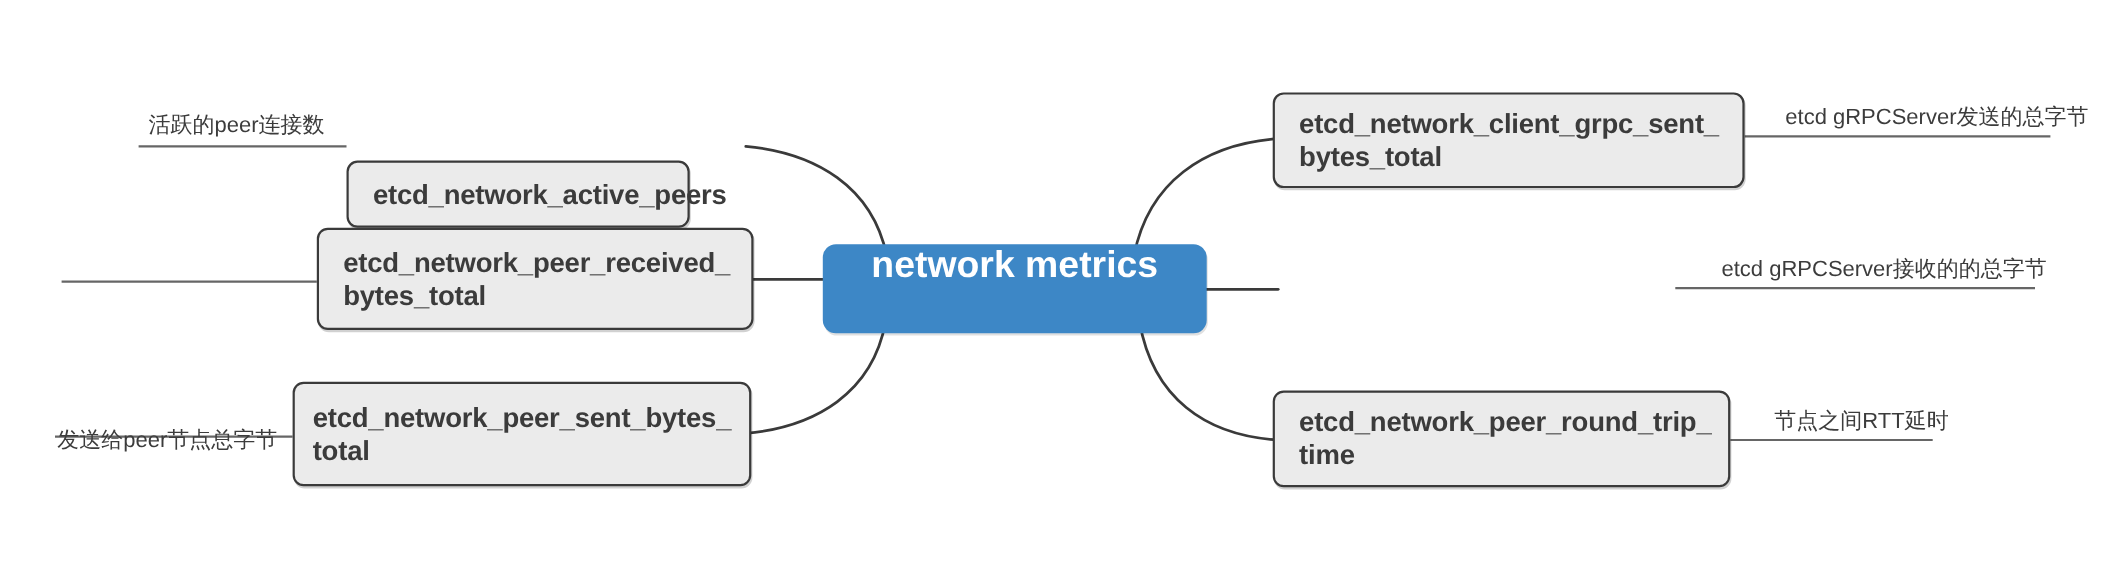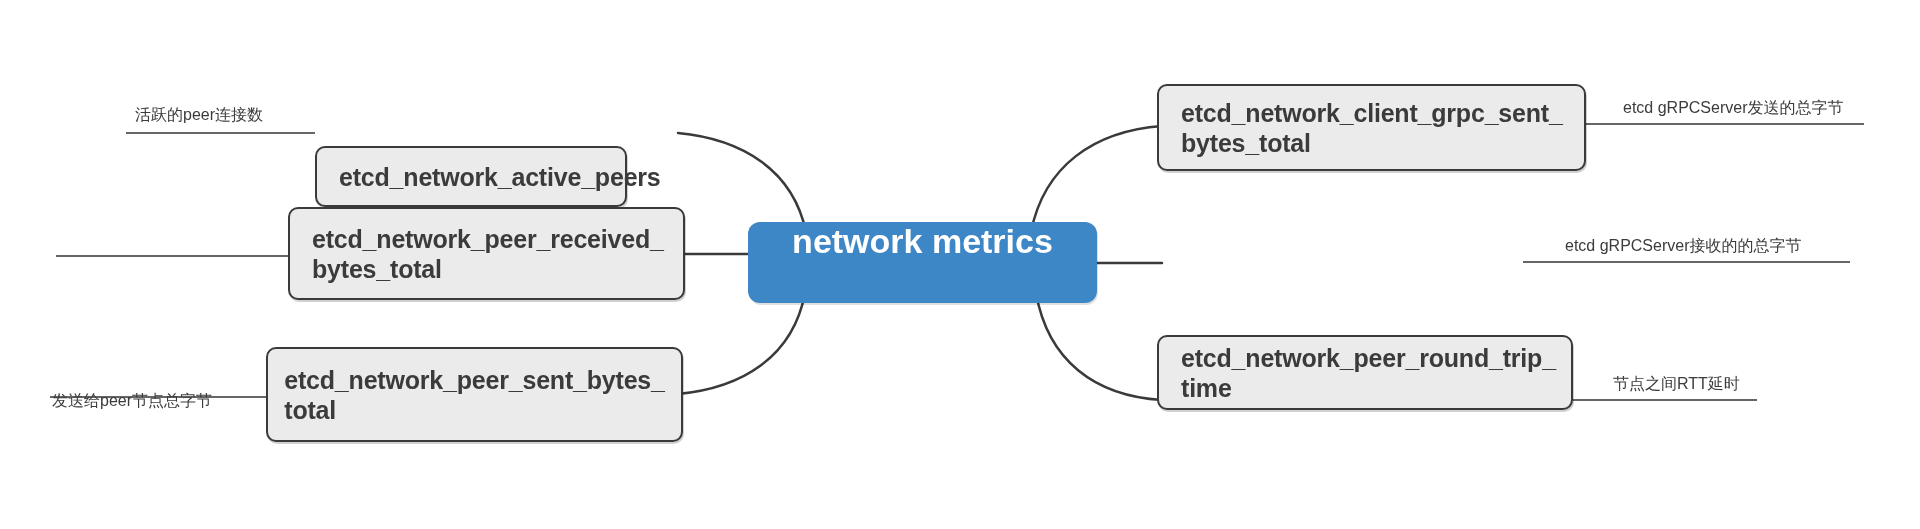--- a/index.html
+++ b/index.html
@@ -67,21 +67,21 @@
   }
   .center-text {
     font-size: 34px;
     font-weight: bold;
     color: var(--center-text, #ffffff);
     white-space: nowrap;
   }
   .note {
     position: absolute;
     z-index: 2;
-    font-size: 16px;
+    font-size: 20px;
     line-height: 21px;
     color: var(--note-text, #3c3c3c);
     white-space: nowrap;
   }
 </style>
 </head>
 <body>
 
 <div class="canvas">
 
@@ -115,21 +115,21 @@
   </div>
   <div class="node" style="left:266px; top:347px; width:417px; height:95px;justify-content:center;">
     <span class="node-text">etcd_network_peer_sent_bytes_
 total</span>
   </div>
 
   <div class="node" style="left:1157px; top:84px; width:429px; height:87px;">
     <span class="node-text">etcd_network_client_grpc_sent_
 bytes_total</span>
   </div>
-  <div class="node" style="left:1157px; top:335px; width:416px; height:75px;">
+  <div class="node" style="left:1157px; top:355px; width:416px; height:88px;">
     <span class="node-text">etcd_network_peer_round_trip_
 time</span>
   </div>
 
   <div class="note" style="left:135px; top:104px;">活跃的peer连接数</div>
   <div class="note" style="left:52px; top:390px;">发送给peer节点总字节</div>
 
   <div class="note" style="left:1565px; top:235px;">etcd gRPCServer接收的的总字节</div>
   <div class="note" style="left:1623px; top:97px;">etcd gRPCServer发送的总字节</div>
   <div class="note" style="left:1613px; top:373px;">节点之间RTT延时</div>

